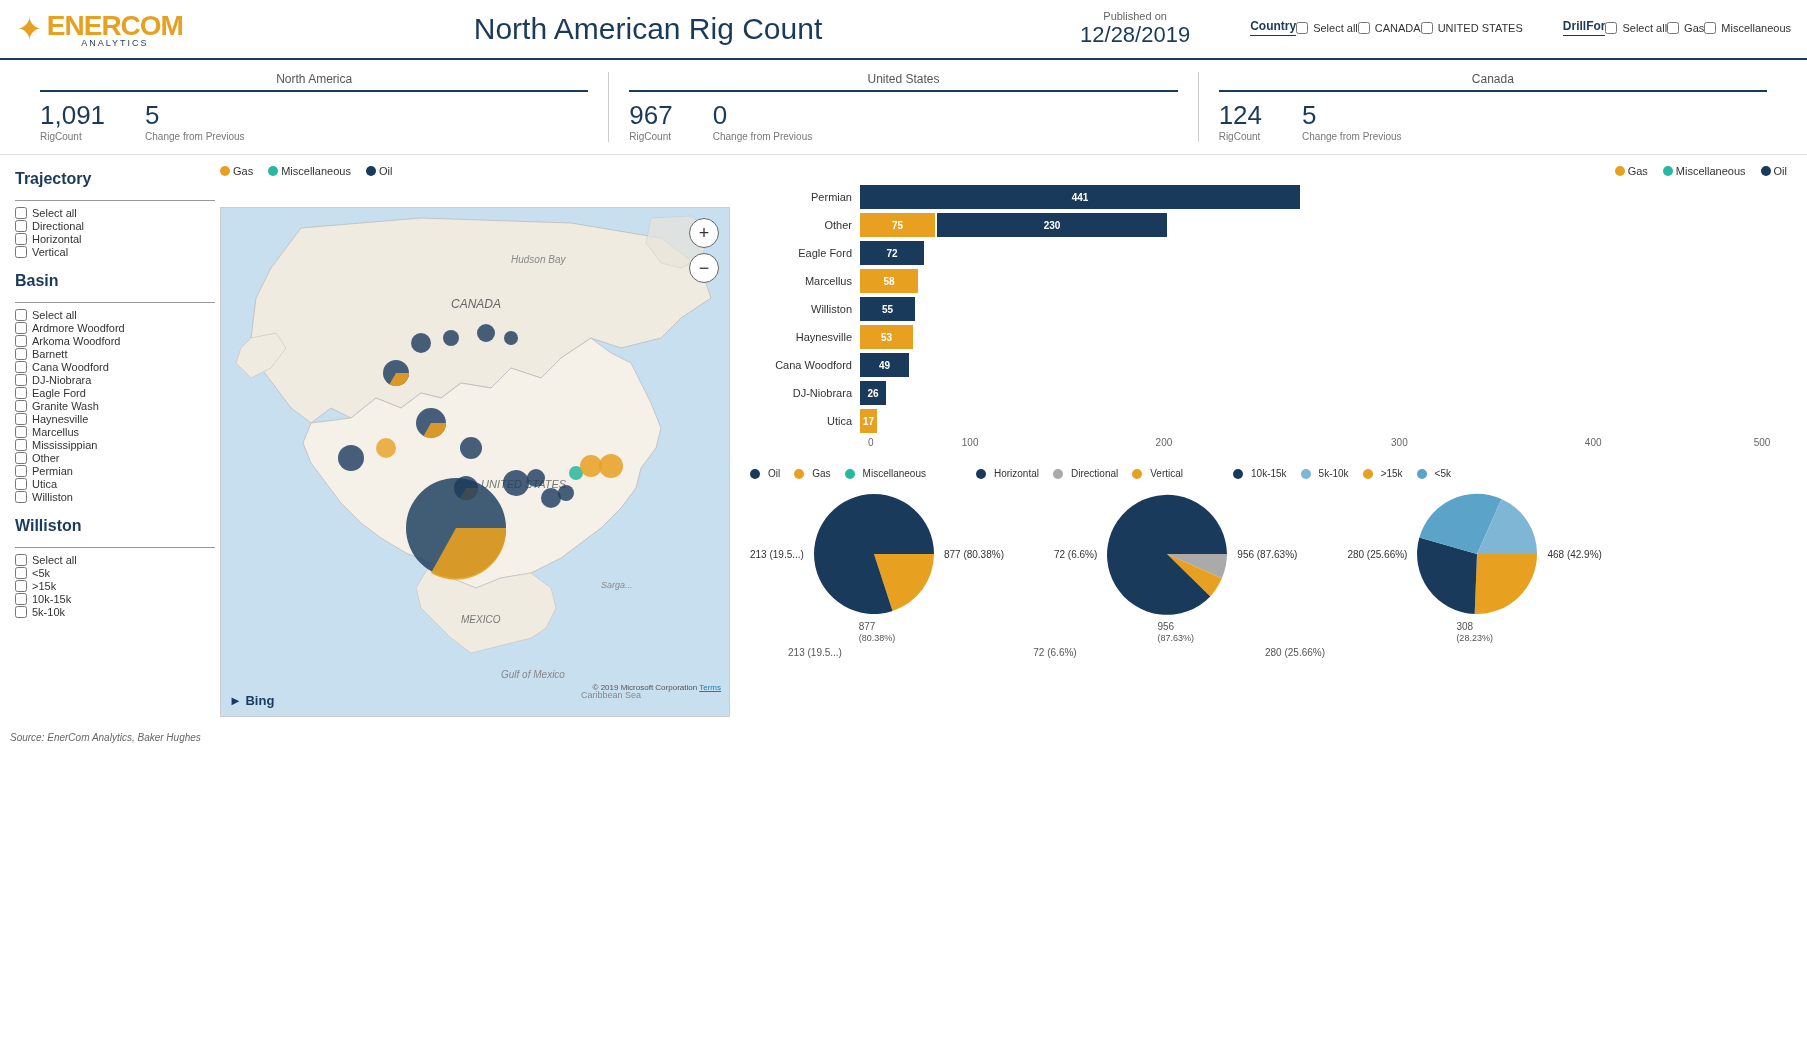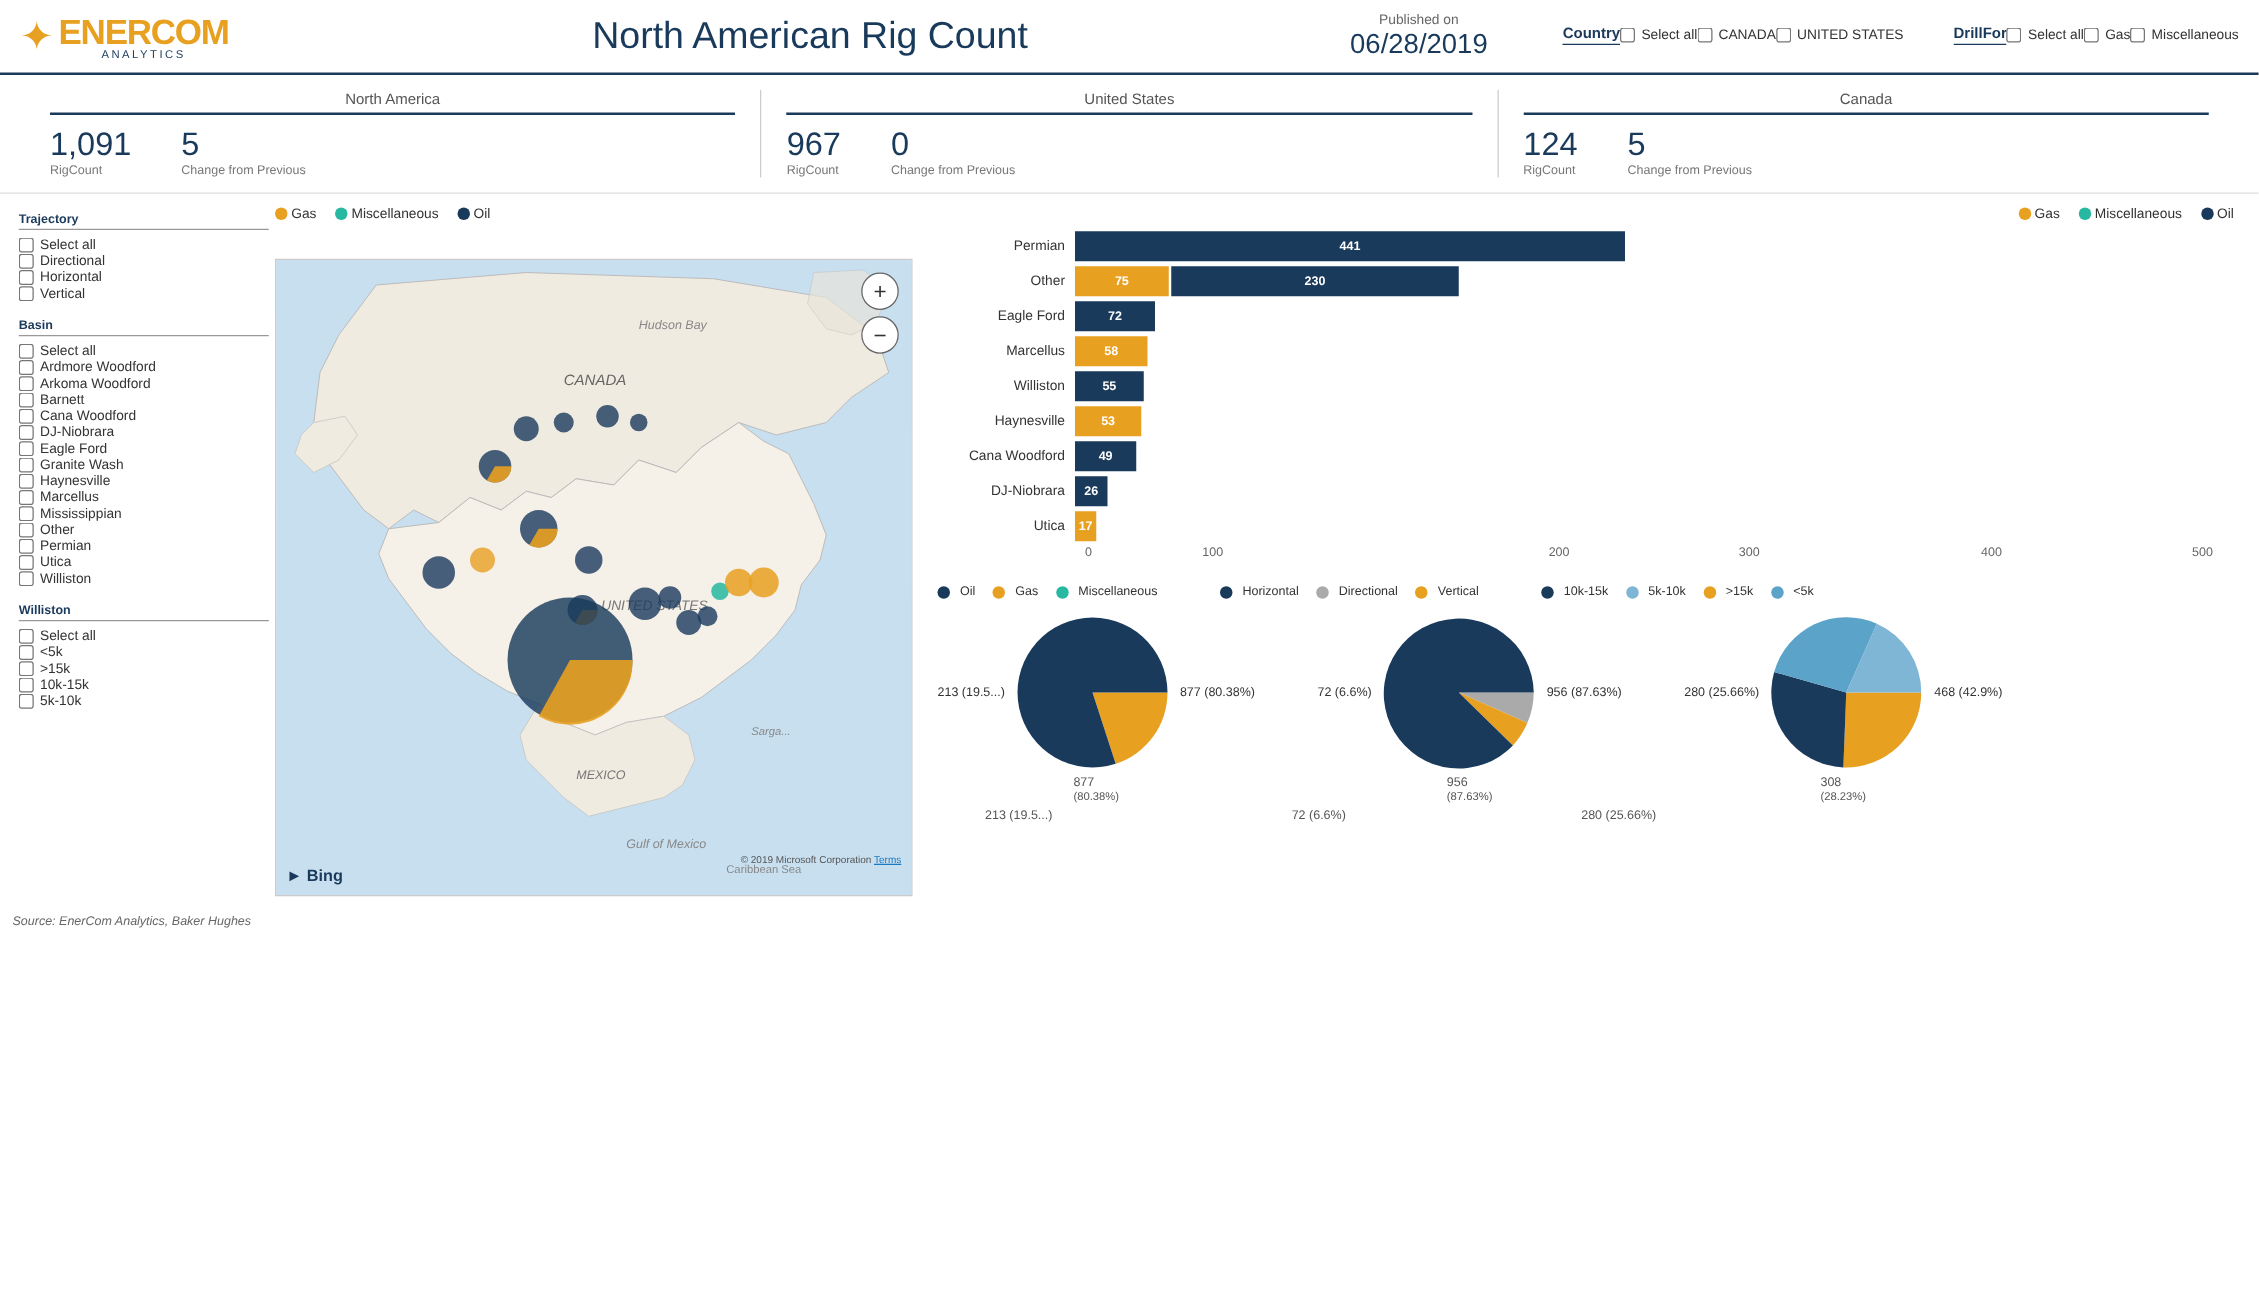--- a/index.html
+++ b/index.html
@@ -31,21 +31,21 @@
     .stat-item {}
     .stat-value { font-size: 26px; color: #1a3a5c; font-weight: 300; }
     .stat-label { font-size: 10px; color: #777; }
 
     
     .main { display: flex; padding: 10px; }
 
     
     .left-panel { width: 210px; flex-shrink: 0; padding: 5px; }
     .filter-section { margin-bottom: 14px; }
-    .filter-section-title { font-size: 10px; color: #1a3a5c; font-weight: 600; border-bottom: 1px solid #999; padding-bottom: 2px; margin-bottom: 6px; }
+    .filter-section-title { font-size: 16px; color: #1a3a5c; font-weight: 600; border-bottom: 1px solid #999; padding-bottom: 12px; margin-bottom: 6px; }
     .filter-section .filter-item { font-size: 11px; margin-bottom: 1px; }
 
     
     .map-area { flex: 1; position: relative; max-width: 520px; }
     .map-container { width: 510px; height: 510px; background: #d4e8f5; border: 1px solid #ccc; position: relative; overflow: hidden; margin-top: 30px; }
     .map-legend { display: flex; gap: 15px; font-size: 11px; margin-bottom: 6px; align-items: center; }
     .legend-dot { width: 10px; height: 10px; border-radius: 50%; display: inline-block; margin-right: 3px; }
     .legend-item { display: flex; align-items: center; }
     .zoom-btn { width: 30px; height: 30px; border-radius: 50%; border: 1px solid #666; background: #fff; display: flex; align-items: center; justify-content: center; font-size: 18px; cursor: pointer; color: #333; }
 
@@ -74,21 +74,21 @@
     <div class="logo-inner">
       <div class="logo-text">
         <span>ENER</span><span style="color:#e8a020">COM</span>
       </div>
       <div class="logo-sub">ANALYTICS</div>
     </div>
   </div>
   <div class="title-area">North American Rig Count</div>
   <div class="pub-area">
     <div class="pub-label">Published on</div>
-    <div class="pub-date">06/28/2019</div>
+    <div class="pub-date">12/28/2019</div>
   </div>
 
   <div class="filter-group">
     <div class="filter-title">Country</div>
     <div class="filter-item">
       <input type="checkbox" style=""> 
         <span>Select all</span>
     </div>
     <div class="filter-item">
       <input type="checkbox" style=""> 
@@ -441,21 +441,21 @@
       <div class="bar-row">
         <div class="bar-label">Utica</div>
         <div class="bar-container">
           <div class="bar-segment" style="background:#e8a020;width:17px;">17</div>
         </div>
       </div>
 
       <div class="bar-axis" style="margin-left:118px;display:flex;gap:0;">
         <span style="width:0px;">0</span>
         <span style="width:100px;text-align:left;">100</span>
-        <span style="width:100px;text-align:right;">200</span>
+        <span style="width:100px;text-align:left;">200</span>
         <span style="width:100px;text-align:center;">300</span>
         <span style="width:100px;text-align:center;">400</span>
         <span style="width:50px;text-align:center;">500</span>
       </div>
     </div>
 
     <div style="display:flex;gap:30px;margin-top:12px;font-size:10px;">
       <div style="display:flex;gap:8px;align-items:center;">
         <span style="width:10px;height:10px;border-radius:50%;background:#1a3a5c;display:inline-block;"></span>
           <span>Oil</span>

